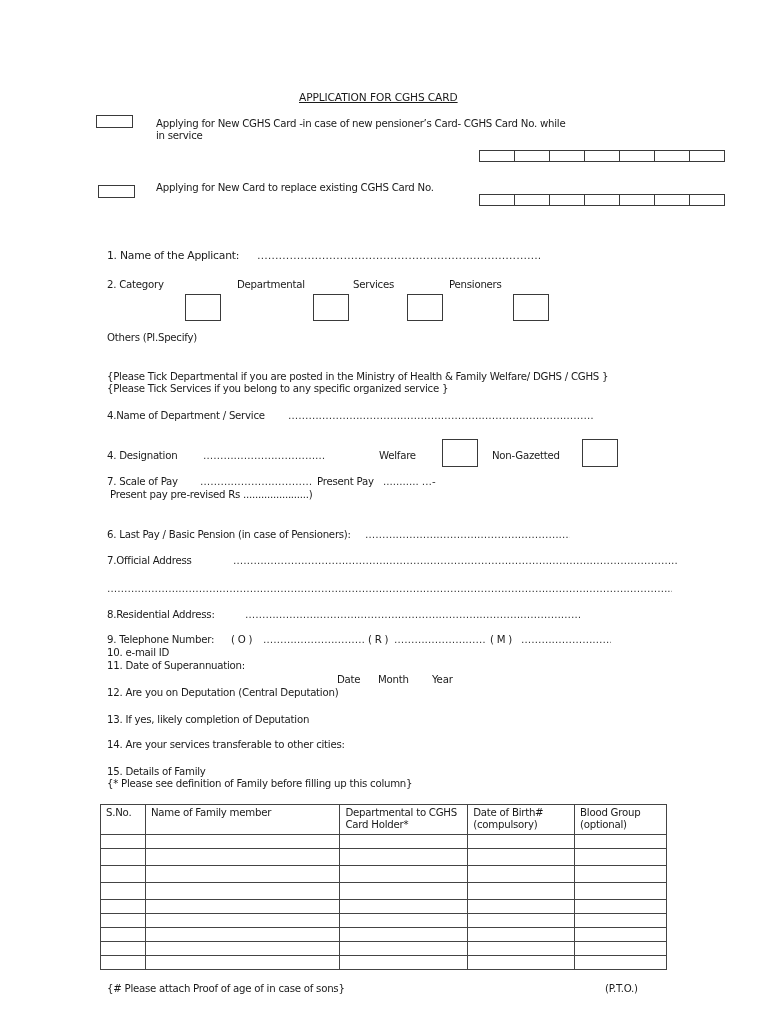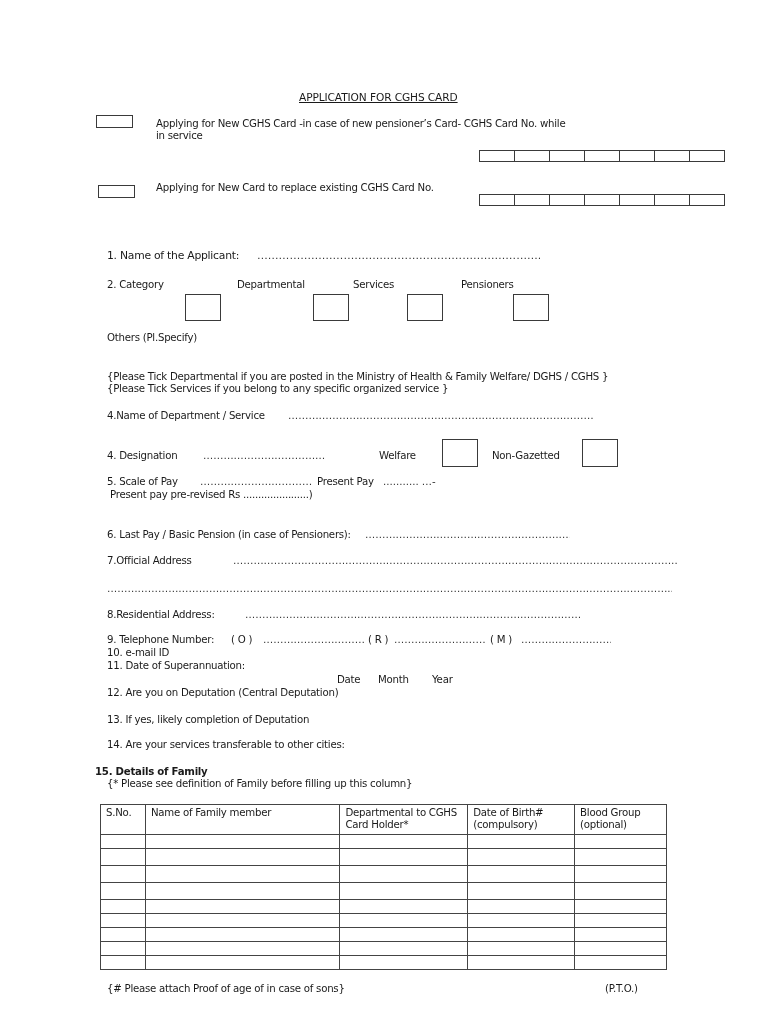--- a/index.html
+++ b/index.html
@@ -57,41 +57,41 @@
   <div class="cell"></div>
   <div class="cell"></div>
 </div>
 
 <div class="abs t" style="left:107px; top:250px; font-size:10.8px;">1. Name of the Applicant:</div>
 <div class="abs t dots" style="left:257px; top:250px; width:336px; font-size:10.8px;">…………………………………………………………………….</div>
 
 <div class="abs t" style="left:107px; top:279px;">2. Category</div>
 <div class="abs t" style="left:237px; top:279px;">Departmental</div>
 <div class="abs t" style="left:353px; top:279px;">Services</div>
-<div class="abs t" style="left:449px; top:279px;margin-left:12px;">Pensioners</div>
+<div class="abs t" style="left:449px; top:279px;">Pensioners</div>
 <div class="box" style="left:185px; top:294px; width:36px; height:27px;"></div>
 <div class="box" style="left:313px; top:294px; width:36px; height:27px;"></div>
 <div class="box" style="left:407px; top:294px; width:36px; height:27px;"></div>
 <div class="box" style="left:513px; top:294px; width:36px; height:27px;"></div>
 <div class="abs t" style="left:107px; top:332px;">Others (Pl.Specify)</div>
 
 <div class="abs t" style="left:107px; top:371px;">{Please Tick Departmental if you are posted in the Ministry of Health &amp; Family Welfare/ DGHS / CGHS }</div>
 <div class="abs t" style="left:107px; top:383px;">{Please Tick Services if you belong to any specific organized service }</div>
 
 <div class="abs t" style="left:107px; top:410px;">4.Name of Department / Service</div>
 <div class="abs t dots" style="left:288px; top:410px; width:305px;">………………………………………………………………………………………….</div>
 
 <div class="abs t" style="left:107px; top:450px;">4. Designation</div>
 <div class="abs t dots" style="left:203px; top:450px; width:122px;">………………………………..</div>
 <div class="abs t" style="left:379px; top:450px;">Welfare</div>
 <div class="box" style="left:442px; top:439px; width:36px; height:28px;"></div>
 <div class="abs t" style="left:492px; top:450px;">Non-Gazetted</div>
 <div class="box" style="left:582px; top:439px; width:36px; height:28px;"></div>
 
-<div class="abs t" style="left:107px; top:476px;">5. Scale of Pay</div>
+<div class="abs t" style="left:107px; top:476px;">7. Scale of Pay</div>
 <div class="abs t dots" style="left:200px; top:476px; width:113px;">……………………………</div>
 <div class="abs t" style="left:317px; top:476px;">Present Pay</div>
 <div class="abs t dots" style="left:383px; top:476px; width:70px;">........... …-</div>
 <div class="abs t" style="left:110px; top:489px;">Present pay pre-revised  Rs ......................)</div>
 
 <div class="abs t" style="left:107px; top:529px;">6. Last Pay / Basic Pension (in case of Pensioners):</div>
 <div class="abs t dots" style="left:365px; top:529px; width:205px;">…………………………………………………………</div>
 
 <div class="abs t" style="left:107px; top:555px;">7.Official Address</div>
 <div class="abs t dots" style="left:233px; top:555px; width:444px;">……………………………………………………………………………………………………………………..</div>
@@ -110,21 +110,21 @@
 
 <div class="abs t" style="left:107px; top:647px;">10. e-mail ID</div>
 <div class="abs t" style="left:107px; top:660px;">11. Date of Superannuation:</div>
 <div class="abs t" style="left:337px; top:674px;">Date</div>
 <div class="abs t" style="left:378px; top:674px;">Month</div>
 <div class="abs t" style="left:432px; top:674px;text-align:right;">Year</div>
 <div class="abs t" style="left:107px; top:687px;">12. Are you on Deputation (Central Deputation)</div>
 
 <div class="abs t" style="left:107px; top:714px;">13. If yes, likely completion of Deputation</div>
 <div class="abs t" style="left:107px; top:739px;">14. Are your services transferable to other cities:</div>
-<div class="abs t" style="left:95px; top:766px;font-weight:bold;">15. Details of Family</div>
+<div class="abs t" style="left:107px; top:766px;">15. Details of Family</div>
 <div class="abs t" style="left:107px; top:778px;">{* Please see definition of Family before filling up this column}</div>
 
 <table class="family">
   <colgroup>
     <col style="width:45px">
       <col style="width:195px">
       <col style="width:128px">
       <col style="width:107px">
       <col style="width:92px">
   </colgroup>

